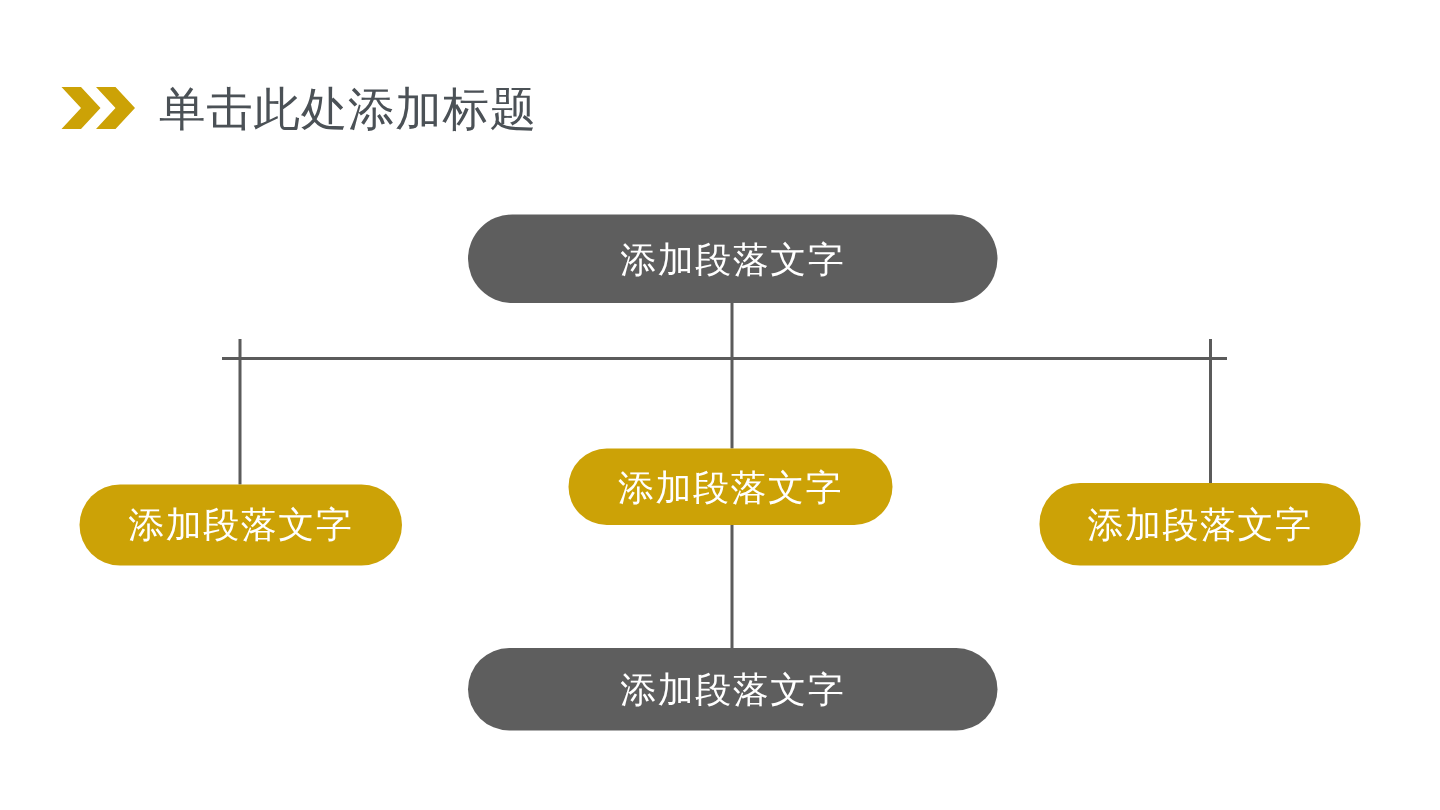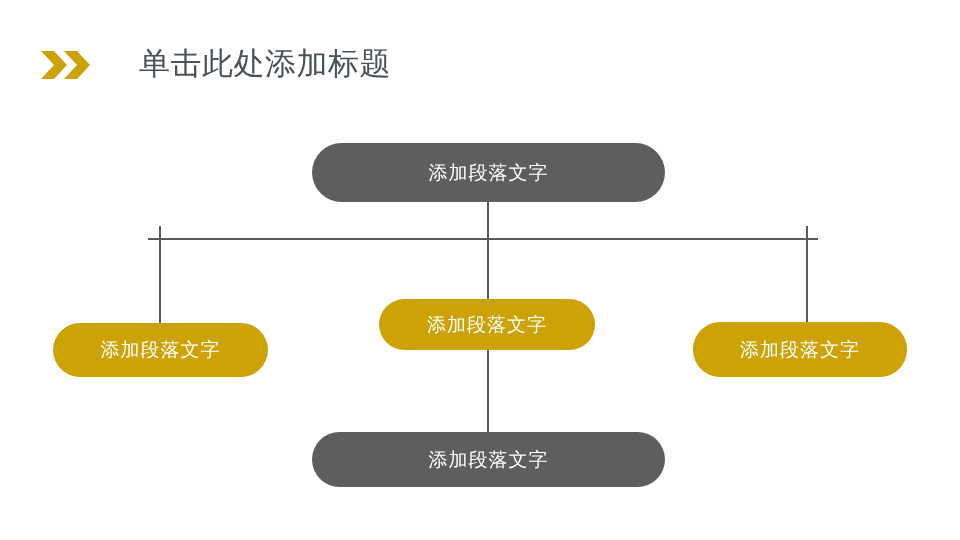--- a/index.html
+++ b/index.html
@@ -20,22 +20,22 @@
     height: 540px;
     background: #ffffff;
   }
 
   
   #title-row {
     position: absolute;
     left: 40px;
     top: 48px;
     display: flex;
+    align-items: center;
     height: 48px;
-    gap: 33px;
   }
   #chevron-icon {
     width: 54px;
     height: 34px;
     display: block;
     flex: 0 0 auto;
   }
   #title-text {
     margin-left: 12px;
     font-size: 31px;
@@ -59,21 +59,21 @@
   }
 
   
   .node {
     position: absolute;
     display: flex;
     align-items: center;
     justify-content: center;
     box-sizing: border-box;
     color: #ffffff;
-    font-size: 19px;
+    font-size: 24px;
     letter-spacing: 1px;
     font-family: "Liberation Sans", "DejaVu Sans", sans-serif;
     user-select: none;
   }
   .node.grey {
     background: #5e5e5e;
   }
   .node.yellow {
     background: #cca206;
   }

